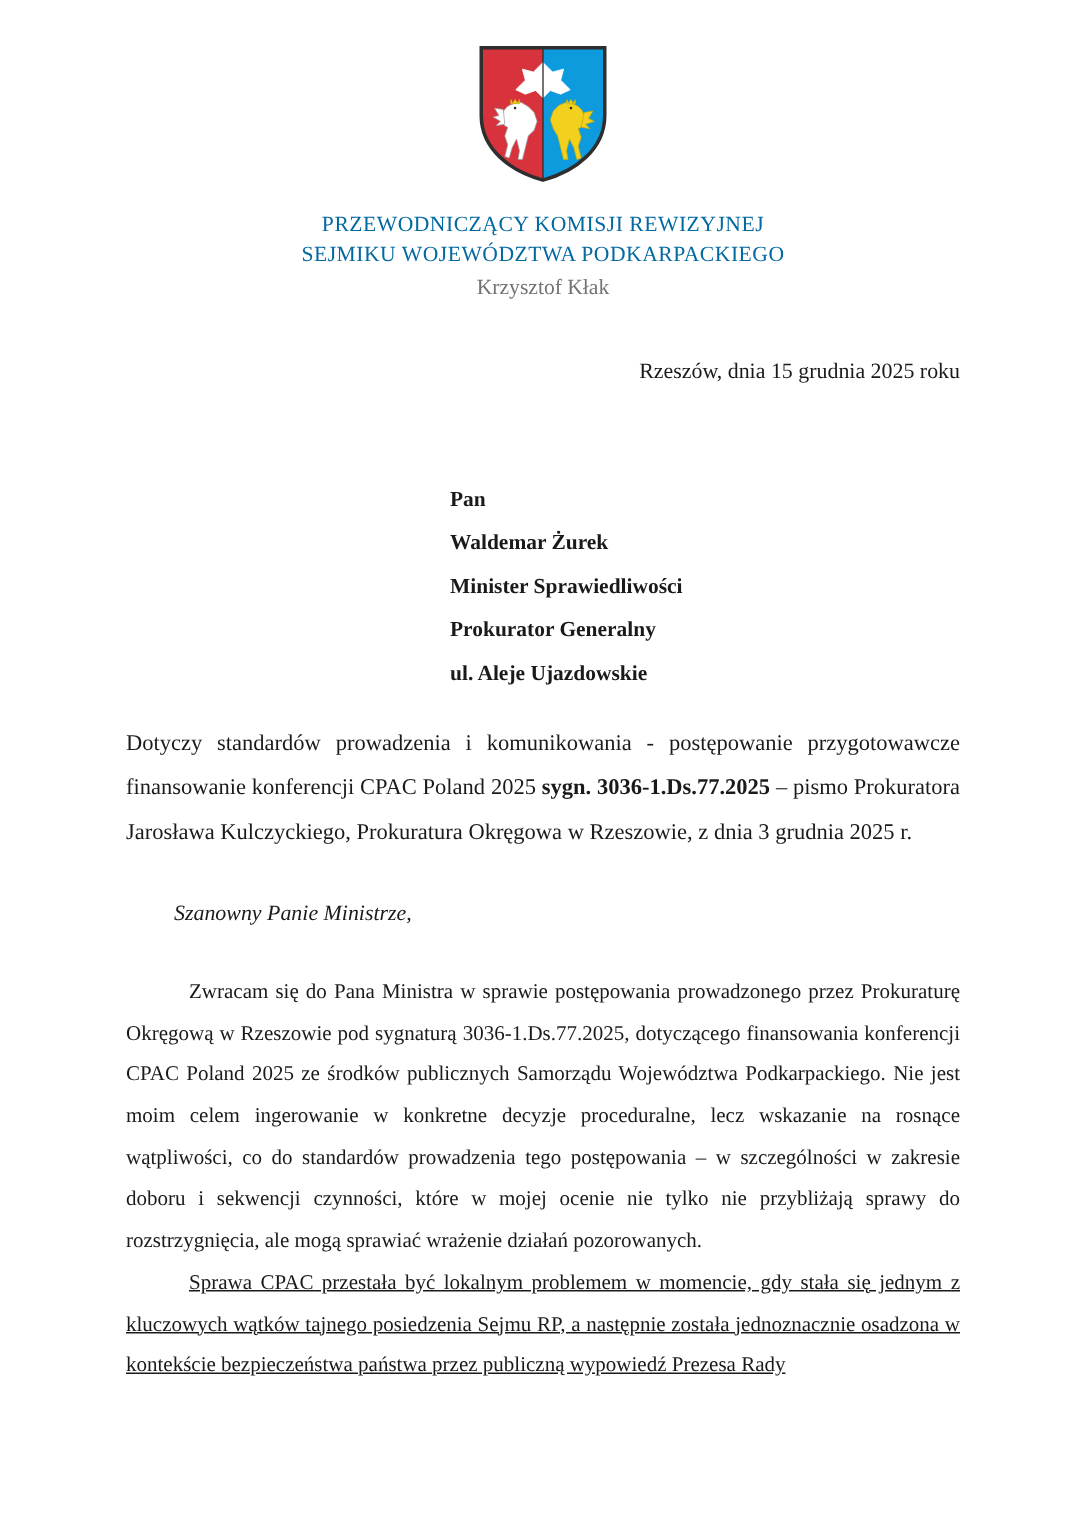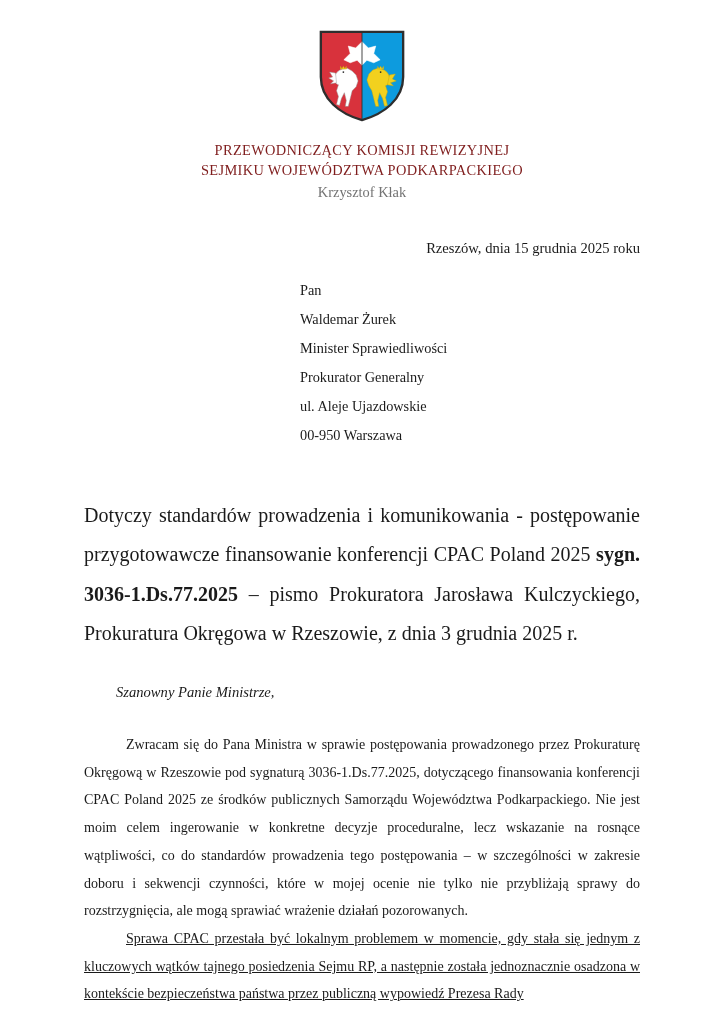--- a/index.html
+++ b/index.html
@@ -37,53 +37,53 @@
 
   
   .letterhead {
     margin-top: 16px;
     text-align: center;
     line-height: 1.42;
   }
   .letterhead .lh-line {
     font-size: 14.4px;
     letter-spacing: 0.35px;
-    color: #7f1d1d;
+    color: #0369a1;
     font-family: Liberation Serif, serif;
   }
   .letterhead .lh-name {
     font-size: 14.4px;
     margin-top: 1px;
     color: #737373;
   }
 
   
   .dateline {
     margin-top: 38px;
     padding-right: 84px;
     text-align: right;
     font-size: 14.6px;
   }
 
   
   .addressee {
-    margin-top: 19px;
+    margin-top: 62px;
     padding-left: 300px;
-    font-weight: normal;
+    font-weight: bold;
     font-size: 14.3px;
     line-height: 2.02;
   }
   .addressee .addr-line { display: block; }
 
   
   .subject {
-    margin-top: 46px;
+    margin-top: 18px;
     margin-left: 84px;
     margin-right: 84px;
-    font-size: 20px;
+    font-size: 15px;
     line-height: 1.98;
     text-align: justify;
     text-justify: inter-word;
   }
   .subject b { font-weight: bold; }
 
   
   .salutation {
     margin-top: 30px;
     margin-left: 116px;
@@ -173,21 +173,20 @@
   </div>
 
   <div class="dateline">Rzeszów, dnia 15 grudnia 2025 roku</div>
 
   <div class="addressee">
     <span class="addr-line">Pan</span>
     <span class="addr-line">Waldemar Żurek</span>
     <span class="addr-line">Minister Sprawiedliwości</span>
     <span class="addr-line">Prokurator Generalny</span>
     <span class="addr-line">ul. Aleje Ujazdowskie</span>
-    <span class="addr-line">00-950 Warszawa</span>
   </div>
 
   <div class="subject">
     <span>Dotyczy standardów prowadzenia i komunikowania - postępowanie przygotowawcze finansowanie konferencji CPAC Poland 2025 </span><b>sygn. 3036-1.Ds.77.2025</b><span> – pismo Prokuratora Jarosława Kulczyckiego, Prokuratura Okręgowa w Rzeszowie, z dnia 3 grudnia 2025 r.</span>
   </div>
 
   <div class="salutation">Szanowny Panie Ministrze,</div>
 
   <div class="body-block">
     <p class="para">Zwracam się do Pana Ministra w sprawie postępowania prowadzonego przez Prokuraturę Okręgową w Rzeszowie pod sygnaturą 3036-1.Ds.77.2025, dotyczącego finansowania konferencji CPAC Poland 2025 ze środków publicznych Samorządu Województwa Podkarpackiego. Nie jest moim celem ingerowanie w konkretne decyzje proceduralne, lecz wskazanie na rosnące wątpliwości, co do standardów prowadzenia tego postępowania – w szczególności w zakresie doboru i sekwencji czynności, które w mojej ocenie nie tylko nie przybliżają sprawy do rozstrzygnięcia, ale mogą sprawiać wrażenie działań pozorowanych.</p>

